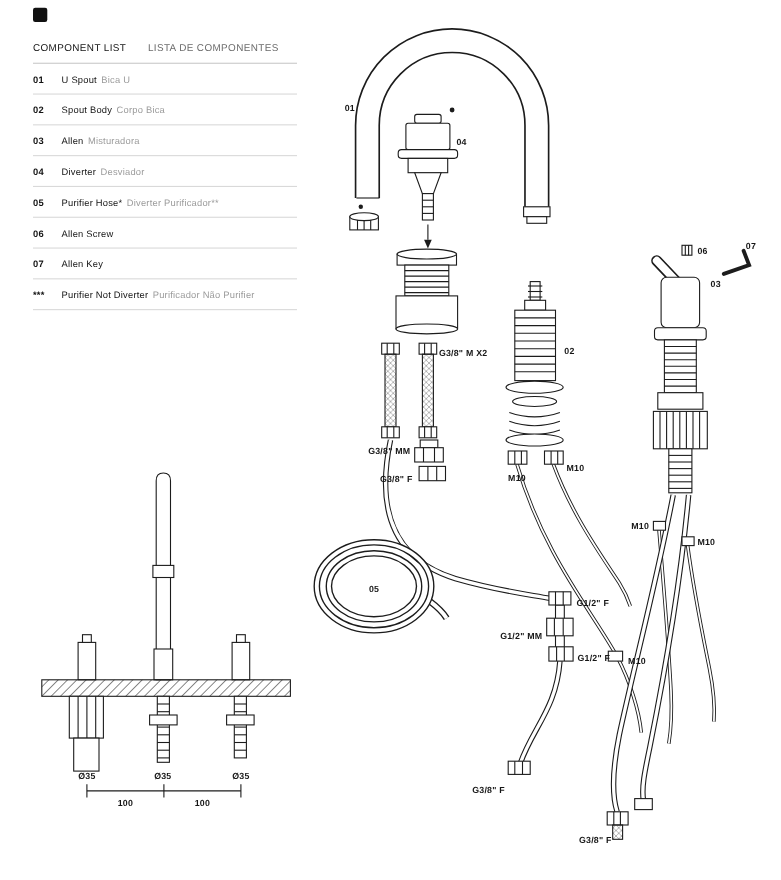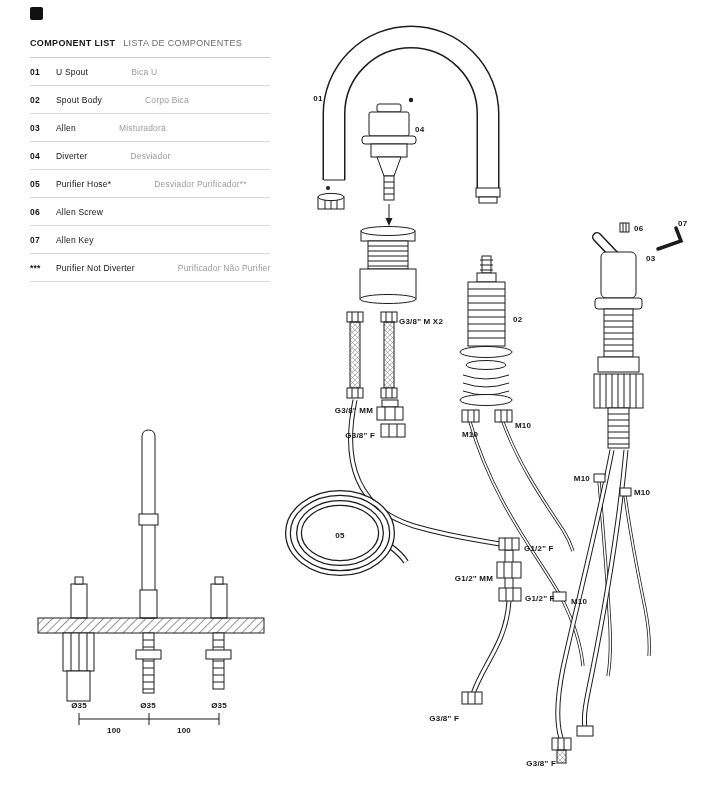--- a/index.html
+++ b/index.html
@@ -1,27 +1,27 @@
 <!DOCTYPE html>
 <html><head>
 <meta charset="utf-8">
 <style>
   * { margin:0; padding:0; box-sizing:border-box; }
   html,body { width:710px; height:800px; background:#ffffff; overflow:hidden; position:relative;
               font-family:"Liberation Sans", sans-serif; }
   .logo { position:absolute; left:30px; top:7px; width:13px; height:13px; background:#111; border-radius:2px; }
   .component-list { position:absolute; left:30px; top:38px; width:240px; }
   .cl-title { padding-bottom:9px; border-bottom:1px solid #c9c9c9; font-size:9px; letter-spacing:.35px; white-space:nowrap; }
-  .cl-title-en { font-weight:bold; color:#141414; }
-  .cl-title-pt { color:#6b6b6b; margin-left:5px; }
+  .cl-title-en { font-weight:normal; color:#141414; }
+  .cl-title-pt { color:#6b6b6b; margin-left:17px; }
   .cl-row { display:flex; align-items:baseline; padding:9px 0 8px 0; border-bottom:1px solid #d9d9d9;
             font-size:8.5px; letter-spacing:.2px; line-height:10px; }
   .cl-num { width:26px; flex:none; font-weight:bold; color:#141414; }
   .cl-en  { font-weight:normal; color:#141414; margin-right:4px; white-space:nowrap; }
-  .cl-pt  { color:#9b9b9b; white-space:nowrap;margin-left:39px; }
+  .cl-pt  { color:#9b9b9b; white-space:nowrap; }
   svg.diagram { position:absolute; left:0; top:0; }
   svg text { font-family:"Liberation Sans", sans-serif; font-size:8px; font-weight:bold;
              fill:#161616; stroke:none; letter-spacing:.2px; }
 </style>
 </head>
 <body>
 
 <div class="logo"></div>
 
 <section class="component-list">
@@ -45,21 +45,21 @@
     <span class="cl-pt">Misturadora</span>
   </div>
   <div class="cl-row">
     <span class="cl-num">04</span>
     <span class="cl-en">Diverter</span>
     <span class="cl-pt">Desviador</span>
   </div>
   <div class="cl-row">
     <span class="cl-num">05</span>
     <span class="cl-en">Purifier Hose*</span>
-    <span class="cl-pt">Desviador Purificador**</span>
+    <span class="cl-pt">Diverter Purificador**</span>
   </div>
   <div class="cl-row">
     <span class="cl-num">06</span>
     <span class="cl-en">Allen Screw</span>
     <span class="cl-pt"></span>
   </div>
   <div class="cl-row">
     <span class="cl-num">07</span>
     <span class="cl-en">Allen Key</span>
     <span class="cl-pt"></span>

